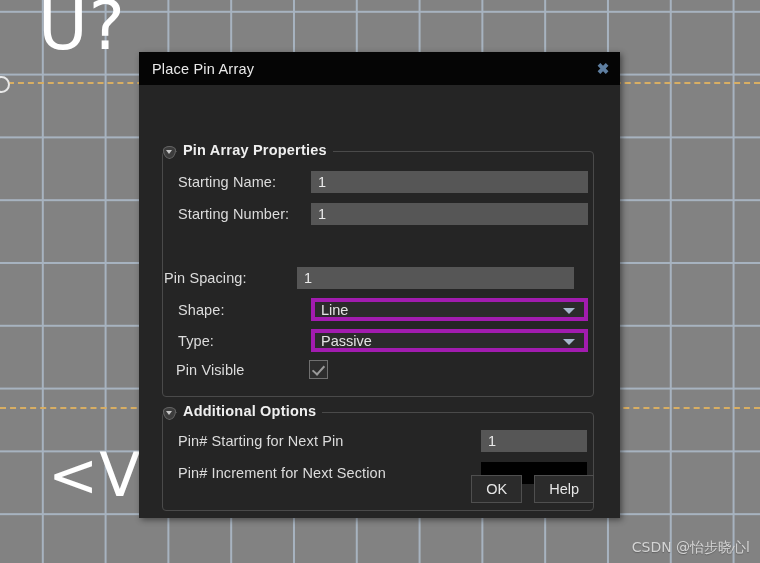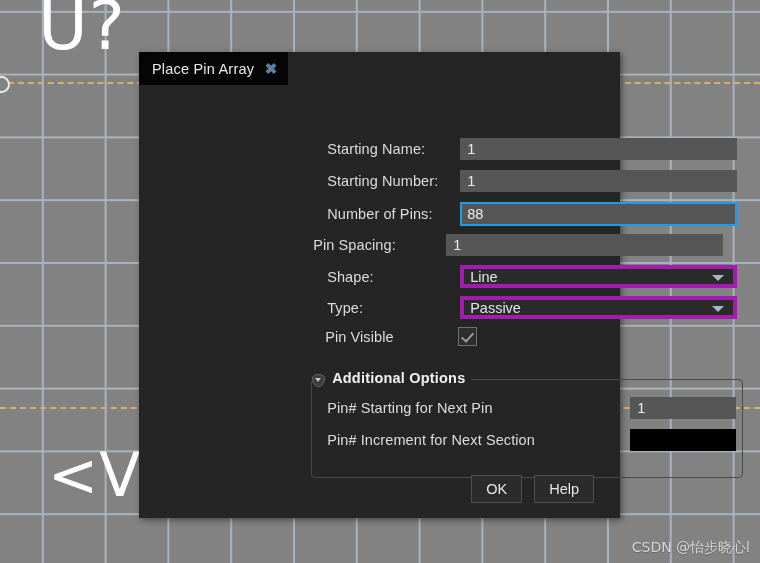--- a/index.html
+++ b/index.html
@@ -72,21 +72,21 @@
   }
 
   
   #dialog {
     position: absolute;
     left: 139px; top: 52px;
     width: 481px; height: 466px;
     background: #252525;
     box-shadow: 2px 2px 6px rgba(0,0,0,0.45);
     display: flex;
-    flex-direction: row;
+    flex-direction: column;
   }
   #titlebar {
     height: 33px;
     background: #050505;
     display: flex;
     align-items: center;
     flex: none;
   }
   #titlebar-text {
     color: #e9e9e9;
@@ -262,35 +262,35 @@
 
 <div id="dialog">
 
   <div id="titlebar">
     <div id="titlebar-text">Place Pin Array</div>
     <div id="close-btn">✖</div>
   </div>
 
   <div id="dialog-body">
 
+    <div class="groupbox" id="group-pin">
+      <span class="group-collapse"></span>
+      <span class="group-title">Pin Array Properties</span>
+    </div>
 
     <div class="row" style="left:39px; top:86px; width:410px;">
       <span class="flabel" style="width:133px;">Starting Name:</span>
       <input class="finput" type="text" style="width: 277px;" value="1">
     </div>
 
     <div class="row" style="left:39px; top:118px; width:410px;">
       <span class="flabel" style="width:133px;">Starting Number:</span>
       <input class="finput" type="text" style="width: 277px;" value="1">
     </div>
 
-    <div class="row" style="left:39px; top:150px; width:410px;">
-      <span class="flabel" style="width:133px;">Number of Pins:</span>
-      <input class="finput focused" type="text" style="width: 277px; height: 24px; line-height: 24px;" value="88">
-    </div>
 
     <div class="row" style="left:25px; top:182px; width:410px;">
       <span class="flabel" style="width:133px;">Pin Spacing:</span>
       <input class="finput" type="text" style="width: 277px;" value="1">
     </div>
 
     <div class="row" style="left:39px; top:213px; width:410px;">
       <span class="flabel" style="width:133px;">Shape:</span>
       <div class="fselect" style="width:277px;">
         <span>Line</span>

